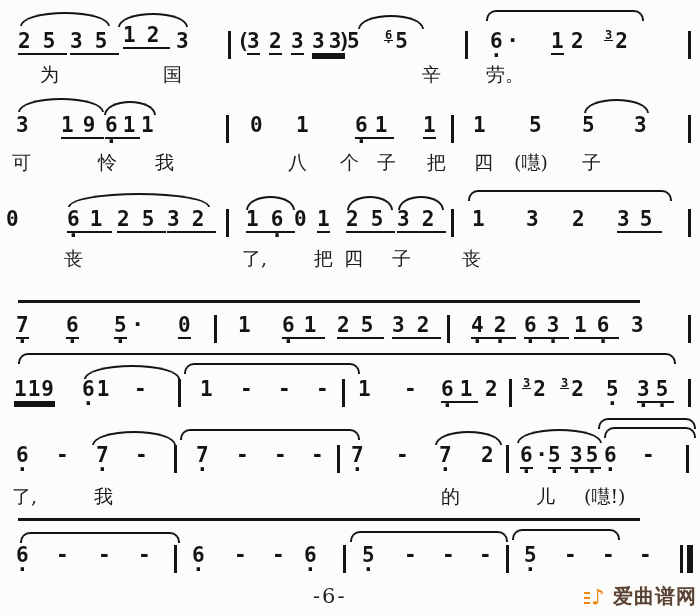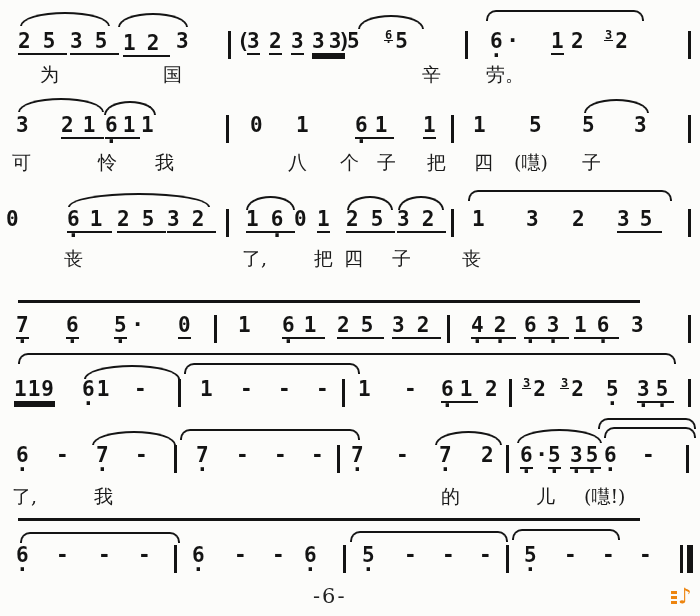--- a/index.html
+++ b/index.html
@@ -37,21 +37,21 @@
   .wm-text{font-weight:700;font-size:20px;letter-spacing:1px;
            font-family:"DejaVu Sans",sans-serif;}
 </style>
 </head>
 <body>
 
 <div class="sheet">
   <div id="score">
       <div class="tok" style="left: 18px; top: 30px; letter-spacing: 12px;"><span class="stack"><span class="main u1">25</span></span></div>
       <div class="tok" style="left: 70px; top: 30px; letter-spacing: 12px;"><span class="stack"><span class="main u1">35</span></span></div>
-      <div class="tok" style="left: 123px; top: 32px; letter-spacing: 11px;"><span class="stack"><span class="main u1">12</span></span></div>
+      <div class="tok" style="left: 123px; top: 24px; letter-spacing: 11px;"><span class="stack"><span class="main u1">12</span></span></div>
       <div class="tok" style="left: 176px; top: 30px;"><span class="stack"><span class="main">3</span></span></div>
       <div class="bar" style="left: 228px; top: 30px;"></div>
       <div class="tok" style="left: 237px; top: 30px;"><span class="stack"><span class="main">(</span></span></div>
       <div class="tok" style="left: 247px; top: 30px;"><span class="stack"><span class="main u1">3</span></span></div>
       <div class="tok" style="left: 269px; top: 30px;"><span class="stack"><span class="main u1">2</span></span></div>
       <div class="tok" style="left: 291px; top: 30px;"><span class="stack"><span class="main u1">3</span></span></div>
       <div class="tok" style="left: 312px; top: 30px; letter-spacing: 4px;"><span class="stack"><span class="main u2">33</span></span></div>
       <div class="tok" style="left: 338px; top: 30px;"><span class="stack"><span class="main">)</span></span></div>
       <div class="tok" style="left: 347px; top: 30px;"><span class="stack"><span class="main">5</span></span></div>
       <div class="tok" style="left: 384px; top: 30px;"><span class="grace"><span class="gd">6</span><span class="gl">·</span></span><span class="stack"><span class="main">5</span></span></div>
@@ -64,21 +64,21 @@
       <div class="bar" style="left: 688px; top: 30px;"></div>
       <div class="slur arc" style="left: 20px; width: 86px; top: 12px;"></div>
       <div class="slur arc" style="left: 118px; width: 66px; top: 13px;"></div>
       <div class="slur arc" style="left: 358px; width: 62px; top: 15px;"></div>
       <div class="slur flat" style="left: 486px; width: 154px; top: 10px;"></div>
       <div class="lyr" style="left: 40px; top: 62px;">为</div>
       <div class="lyr" style="left: 163px; top: 62px;">国</div>
       <div class="lyr" style="left: 422px; top: 62px;">辛</div>
       <div class="lyr" style="left: 486px; top: 62px;">劳。</div>
       <div class="tok" style="left: 16px; top: 114px;"><span class="stack"><span class="main">3</span></span></div>
-      <div class="tok" style="left: 61px; top: 114px; letter-spacing: 9px;"><span class="stack"><span class="main u1">21</span></span></div>
+      <div class="tok" style="left: 61px; top: 114px; letter-spacing: 9px;"><span class="stack"><span class="main u1">19</span></span></div>
       <div class="tok" style="left: 105px; top: 114px; letter-spacing: 5px;"><span class="stack"><span class="main u1">61</span><span class="lo">· </span></span></div>
       <div class="tok" style="left: 141px; top: 114px;"><span class="stack"><span class="main">1</span></span></div>
       <div class="bar" style="left: 226px; top: 114px;"></div>
       <div class="tok" style="left: 250px; top: 114px;"><span class="stack"><span class="main">0</span></span></div>
       <div class="tok" style="left: 296px; top: 114px;"><span class="stack"><span class="main">1</span></span></div>
       <div class="tok" style="left: 355px; top: 114px; letter-spacing: 7px;"><span class="stack"><span class="main u1">61</span><span class="lo">· </span></span></div>
       <div class="tok" style="left: 423px; top: 114px;"><span class="stack"><span class="main u1">1</span></span></div>
       <div class="bar" style="left: 451px; top: 114px;"></div>
       <div class="tok" style="left: 473px; top: 114px;"><span class="stack"><span class="main">1</span></span></div>
       <div class="tok" style="left: 529px; top: 114px;"><span class="stack"><span class="main">5</span></span></div>
@@ -222,14 +222,15 @@
       <div class="slur flat" style="left: 20px; width: 156px; top: 532px;"></div>
       <div class="slur flat" style="left: 350px; width: 154px; top: 531px;"></div>
       <div class="slur flat" style="left: 512px; width: 104px; top: 529px;"></div>
     </div>
   <div class="page-num">-6-</div>
   <div class="watermark">
     <span class="wm-icon" style="color: rgb(237, 133, 15);">
         <span class="wm-lines"></span>
         <span class="wm-note">♪</span>
       </span>
+    <span class="wm-text" style="color: rgb(91, 67, 52);">爱曲谱网</span>
   </div>
 </div>
 
 </body></html>

